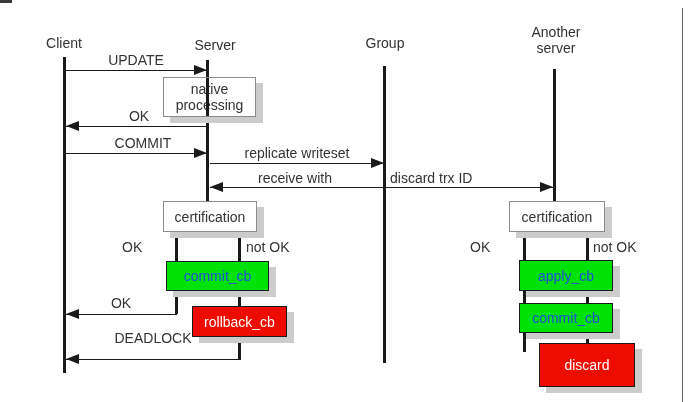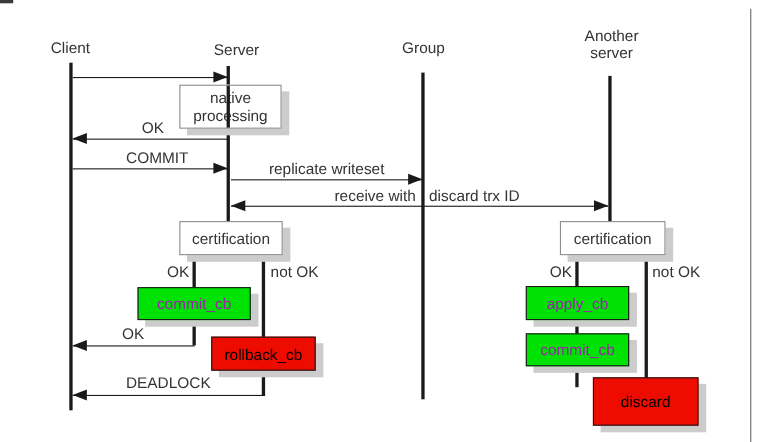--- a/index.html
+++ b/index.html
@@ -6,34 +6,34 @@
     --c-green:#00e104; --c-red:#ee0b00; --c-shadow:#cccccc; --c-line:#1a1a1a;
     --c-white-box-border:#8c8c8c; --c-colored-box-border:#1a1a1a;
     --c-text:#333333; --c-frame-edge:#666666;
   }
   html,body{margin:0;padding:0;background:#fff;}
   .scene{
     position:relative;width:693px;height:402px;background:#ffffff;overflow:hidden;
     font-family:"Liberation Sans", sans-serif;color:var(--c-text);
   }
   .txt{position:absolute;font-size:14px;line-height:15px;white-space:nowrap;color:var(--c-text);}
-  .ctr{text-align:center;} .rgt{text-align:right;}
+  .ctr{text-align:center;} .rgt{text-align:left;}
   .wrap2{white-space:normal;line-height:16px;}
   .lifeline,.branch{position:absolute;width:3px;background:var(--c-line);z-index:1;}
   .mline{position:absolute;height:1px;background:var(--c-line);z-index:2;}
   .head{position:absolute;width:0;height:0;border-top:5px solid transparent;border-bottom:5px solid transparent;z-index:3;}
   .head.r{border-left:13px solid var(--c-line);}
   .head.l{border-right:13px solid var(--c-line);}
   .box{
     position:absolute;z-index:4;display:flex;align-items:center;justify-content:center;
     font-size:14px;box-shadow:7px 6px 0 var(--c-shadow);box-sizing:border-box;
   }
   .wbox{background:#ffffff;border:1px solid var(--c-white-box-border);color:var(--c-text);}
-  .gbox{background:var(--c-green);border:1px solid var(--c-colored-box-border);color:#a21caf;}
-  .rbox{background:var(--c-red);border:1px solid var(--c-colored-box-border);color:#000000;}
+  .gbox{background:var(--c-green);border:1px solid var(--c-colored-box-border);color:#1d4ed8;margin-left:41px;}
+  .rbox{background:var(--c-red);border:1px solid var(--c-colored-box-border);color:#ffffff;}
   .inner-line{position:absolute;width:3px;background:var(--c-line);z-index:5;}
   .native-text{position:relative;z-index:6;background:#ffffff;width:82px;text-align:center;white-space:normal;line-height:16px;}
 
   
   .a-client{left:14px;top:36px;width:100px;}
   .a-server{left:165px;top:38px;width:100px;}
   .a-group{left:335px;top:36px;width:100px;}
   .a-another{left:516px;top:24px;width:80px;}
 
   
@@ -66,21 +66,21 @@
   .bl-r-nok{left:593px;top:240px;width:60px;}
 
   
   .m-update-line{left:66px;top:70px;width:141px;} .m-update-head{left:194px;top:65px;} .m-update-lbl{left:86px;top:53px;width:100px;}
   .m-okn-line{left:66px;top:126px;width:141px;}  .m-okn-head{left:66px;top:121px;}  .m-okn-lbl{left:89px;top:109px;width:100px;}
   .m-commit-line{left:66px;top:153px;width:141px;} .m-commit-head{left:194px;top:148px;} .m-commit-lbl{left:93px;top:136px;width:100px;}
   .m-repl-line{left:210px;top:163px;width:174px;} .m-repl-head{left:371px;top:158px;} .m-repl-lbl{left:237px;top:146px;width:120px;}
   .m-recv-line{left:210px;top:187px;width:343px;} .m-recv-headl{left:210px;top:182px;} .m-recv-headr{left:540px;top:182px;}
   .m-recv-lbl1{left:258px;top:171px;width:120px;} .m-recv-lbl2{left:390px;top:171px;width:120px;}
   .m-okc-line{left:66px;top:314px;width:111px;} .m-okc-head{left:66px;top:309px;} .m-okc-lbl{left:71px;top:296px;width:100px;}
-  .m-dead-line{left:66px;top:359px;width:174px;} .m-dead-head{left:66px;top:354px;} .m-dead-lbl{left:103px;top:341px;width:100px;}
+  .m-dead-line{left:66px;top:359px;width:174px;} .m-dead-head{left:66px;top:354px;} .m-dead-lbl{left:103px;top:331px;width:100px;}
 
   
   .artifact{position:absolute;left:0;top:0;width:12px;height:3px;background:#3a3a3a;}
   .frame-edge{position:absolute;left:682px;top:8px;width:1px;height:394px;background:var(--c-frame-edge);}
 </style>
 </head>
 <body>
 
 <div class="scene">
 
@@ -97,20 +97,21 @@
   <div class="lifeline ll-group"></div>
   <div class="lifeline ll-another"></div>
 
   <div class="branch br-l-ok"></div>
   <div class="branch br-l-nok"></div>
   <div class="branch br-r-ok"></div>
   <div class="branch br-r-nok"></div>
 
   <div class="mline m-update-line"></div>
   <div class="head r m-update-head"></div>
+  <div class="txt ctr m-update-lbl">UPDATE</div>
 
   <div class="box wbox b-native">
     <span class="native-text">native processing</span>
   </div>
   <div class="inner-line il-native"></div>
 
   <div class="mline m-okn-line"></div>
   <div class="head l m-okn-head"></div>
   <div class="txt ctr m-okn-lbl">OK</div>
 

